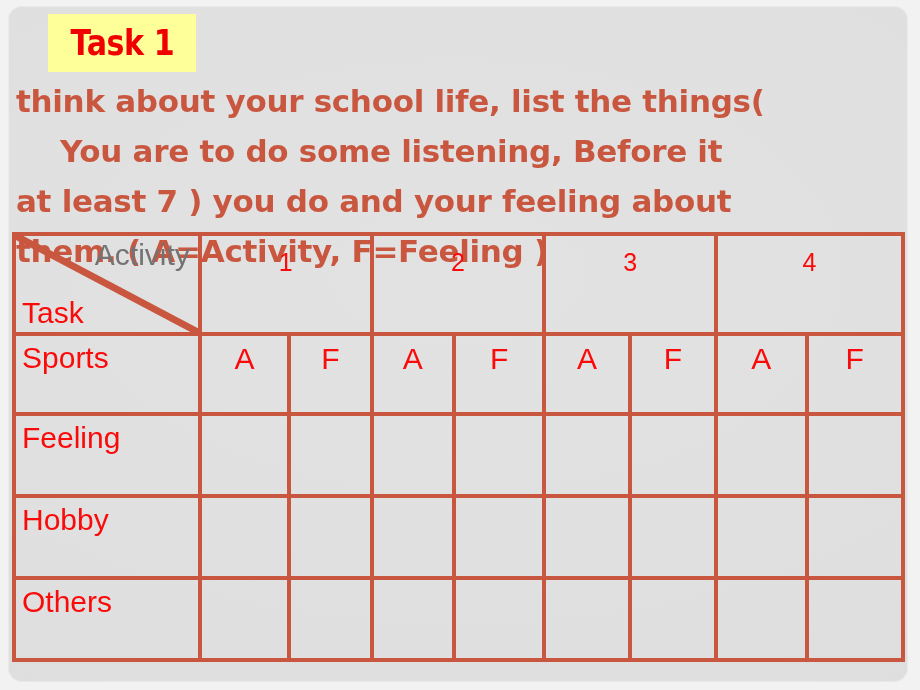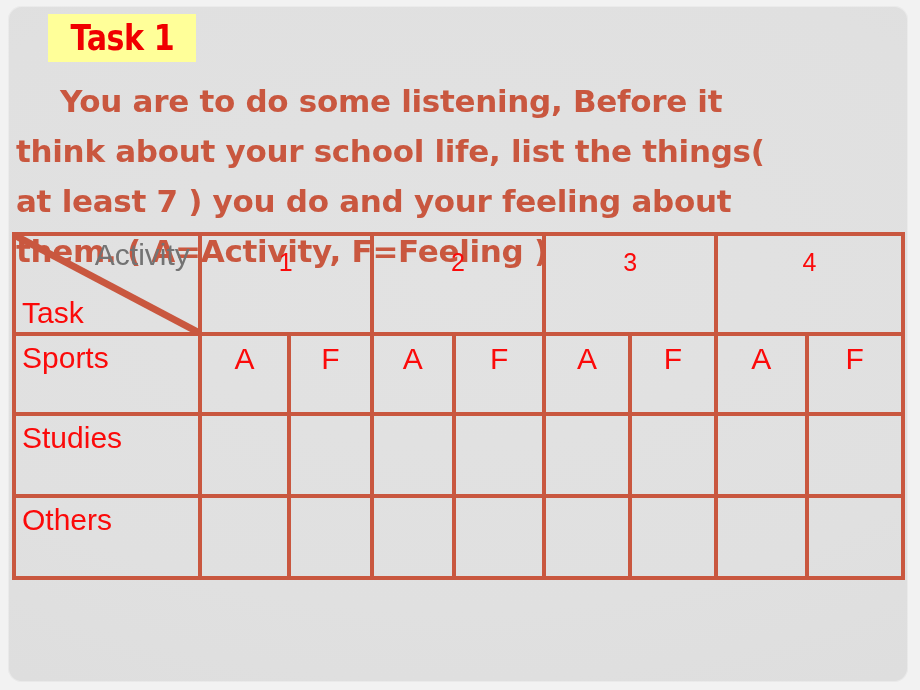--- a/index.html
+++ b/index.html
@@ -34,21 +34,21 @@
     border-radius: 14px;
     box-shadow: 0 0 0 1px rgba(255,255,255,0.35) inset;
   }
 
   
   #task-badge {
     position: absolute;
     left: 48px;
     top: 14px;
     width: 148px;
-    height: 48px;
+    height: 58px;
     background: #ffff99;
     display: flex;
     align-items: center;
     justify-content: center;
   }
   #task-badge .badge-text {
     font-family: "DejaVu Sans", sans-serif;
     font-weight: bold;
     font-size: 35px;
     line-height: 1;
@@ -154,22 +154,22 @@
 
 <div id="slide">
 
   <div id="panel"></div>
 
   <div id="task-badge">
     <span class="badge-text">Task 1</span>
   </div>
 
   <div id="instruction">
+    <span class="line">think about your school life, list the things(</span>
     <span class="line indent">You are to do some listening, Before it</span>
-    <span class="line">think about your school life, list the things(</span>
     <span class="line">at least 7 ) you do and your feeling about</span>
     <span class="line">them. ( A=Activity, F=Feeling )</span>
   </div>
 
   <table id="activity-table">
     <colgroup>
       <col style="width:185px">
       <col style="width:89px">
         <col style="width:82px">
       <col style="width:82px">
@@ -228,48 +228,77 @@
       <td>
         <span class="cell-text af">A</span>
       </td>
       <td>
         <span class="cell-text af">F</span>
       </td>
     </tr>
 
     <tr class="row-data">
       <td>
-        <span class="cell-text">Studies</span>
-      </td>
-      <td>
-            <span class="cell-text af"></span>
-          </td>
-      <td>
-            <span class="cell-text af"></span>
-          </td>
-      <td>
-            <span class="cell-text af"></span>
-          </td>
-      <td>
-            <span class="cell-text af"></span>
-          </td>
-      <td>
-            <span class="cell-text af"></span>
-          </td>
-      <td>
-            <span class="cell-text af"></span>
-          </td>
-      <td>
-            <span class="cell-text af"></span>
-          </td>
-      <td>
-            <span class="cell-text af"></span>
-          </td>
-    </tr>
-
+        <span class="cell-text">Feeling</span>
+      </td>
+      <td>
+            <span class="cell-text af"></span>
+          </td>
+      <td>
+            <span class="cell-text af"></span>
+          </td>
+      <td>
+            <span class="cell-text af"></span>
+          </td>
+      <td>
+            <span class="cell-text af"></span>
+          </td>
+      <td>
+            <span class="cell-text af"></span>
+          </td>
+      <td>
+            <span class="cell-text af"></span>
+          </td>
+      <td>
+            <span class="cell-text af"></span>
+          </td>
+      <td>
+            <span class="cell-text af"></span>
+          </td>
+    </tr>
+
+    <tr class="row-data">
+      <td>
+        <span class="cell-text">Hobby</span>
+      </td>
+      <td>
+            <span class="cell-text af"></span>
+          </td>
+      <td>
+            <span class="cell-text af"></span>
+          </td>
+      <td>
+            <span class="cell-text af"></span>
+          </td>
+      <td>
+            <span class="cell-text af"></span>
+          </td>
+      <td>
+            <span class="cell-text af"></span>
+          </td>
+      <td>
+            <span class="cell-text af"></span>
+          </td>
+      <td>
+            <span class="cell-text af"></span>
+          </td>
+      <td>
+            <span class="cell-text af"></span>
+          </td>
+    </tr>
 
     <tr class="row-data">
       <td>
         <span class="cell-text">Others</span>
       </td>
       <td>
             <span class="cell-text af"></span>
           </td>
       <td>
             <span class="cell-text af"></span>

